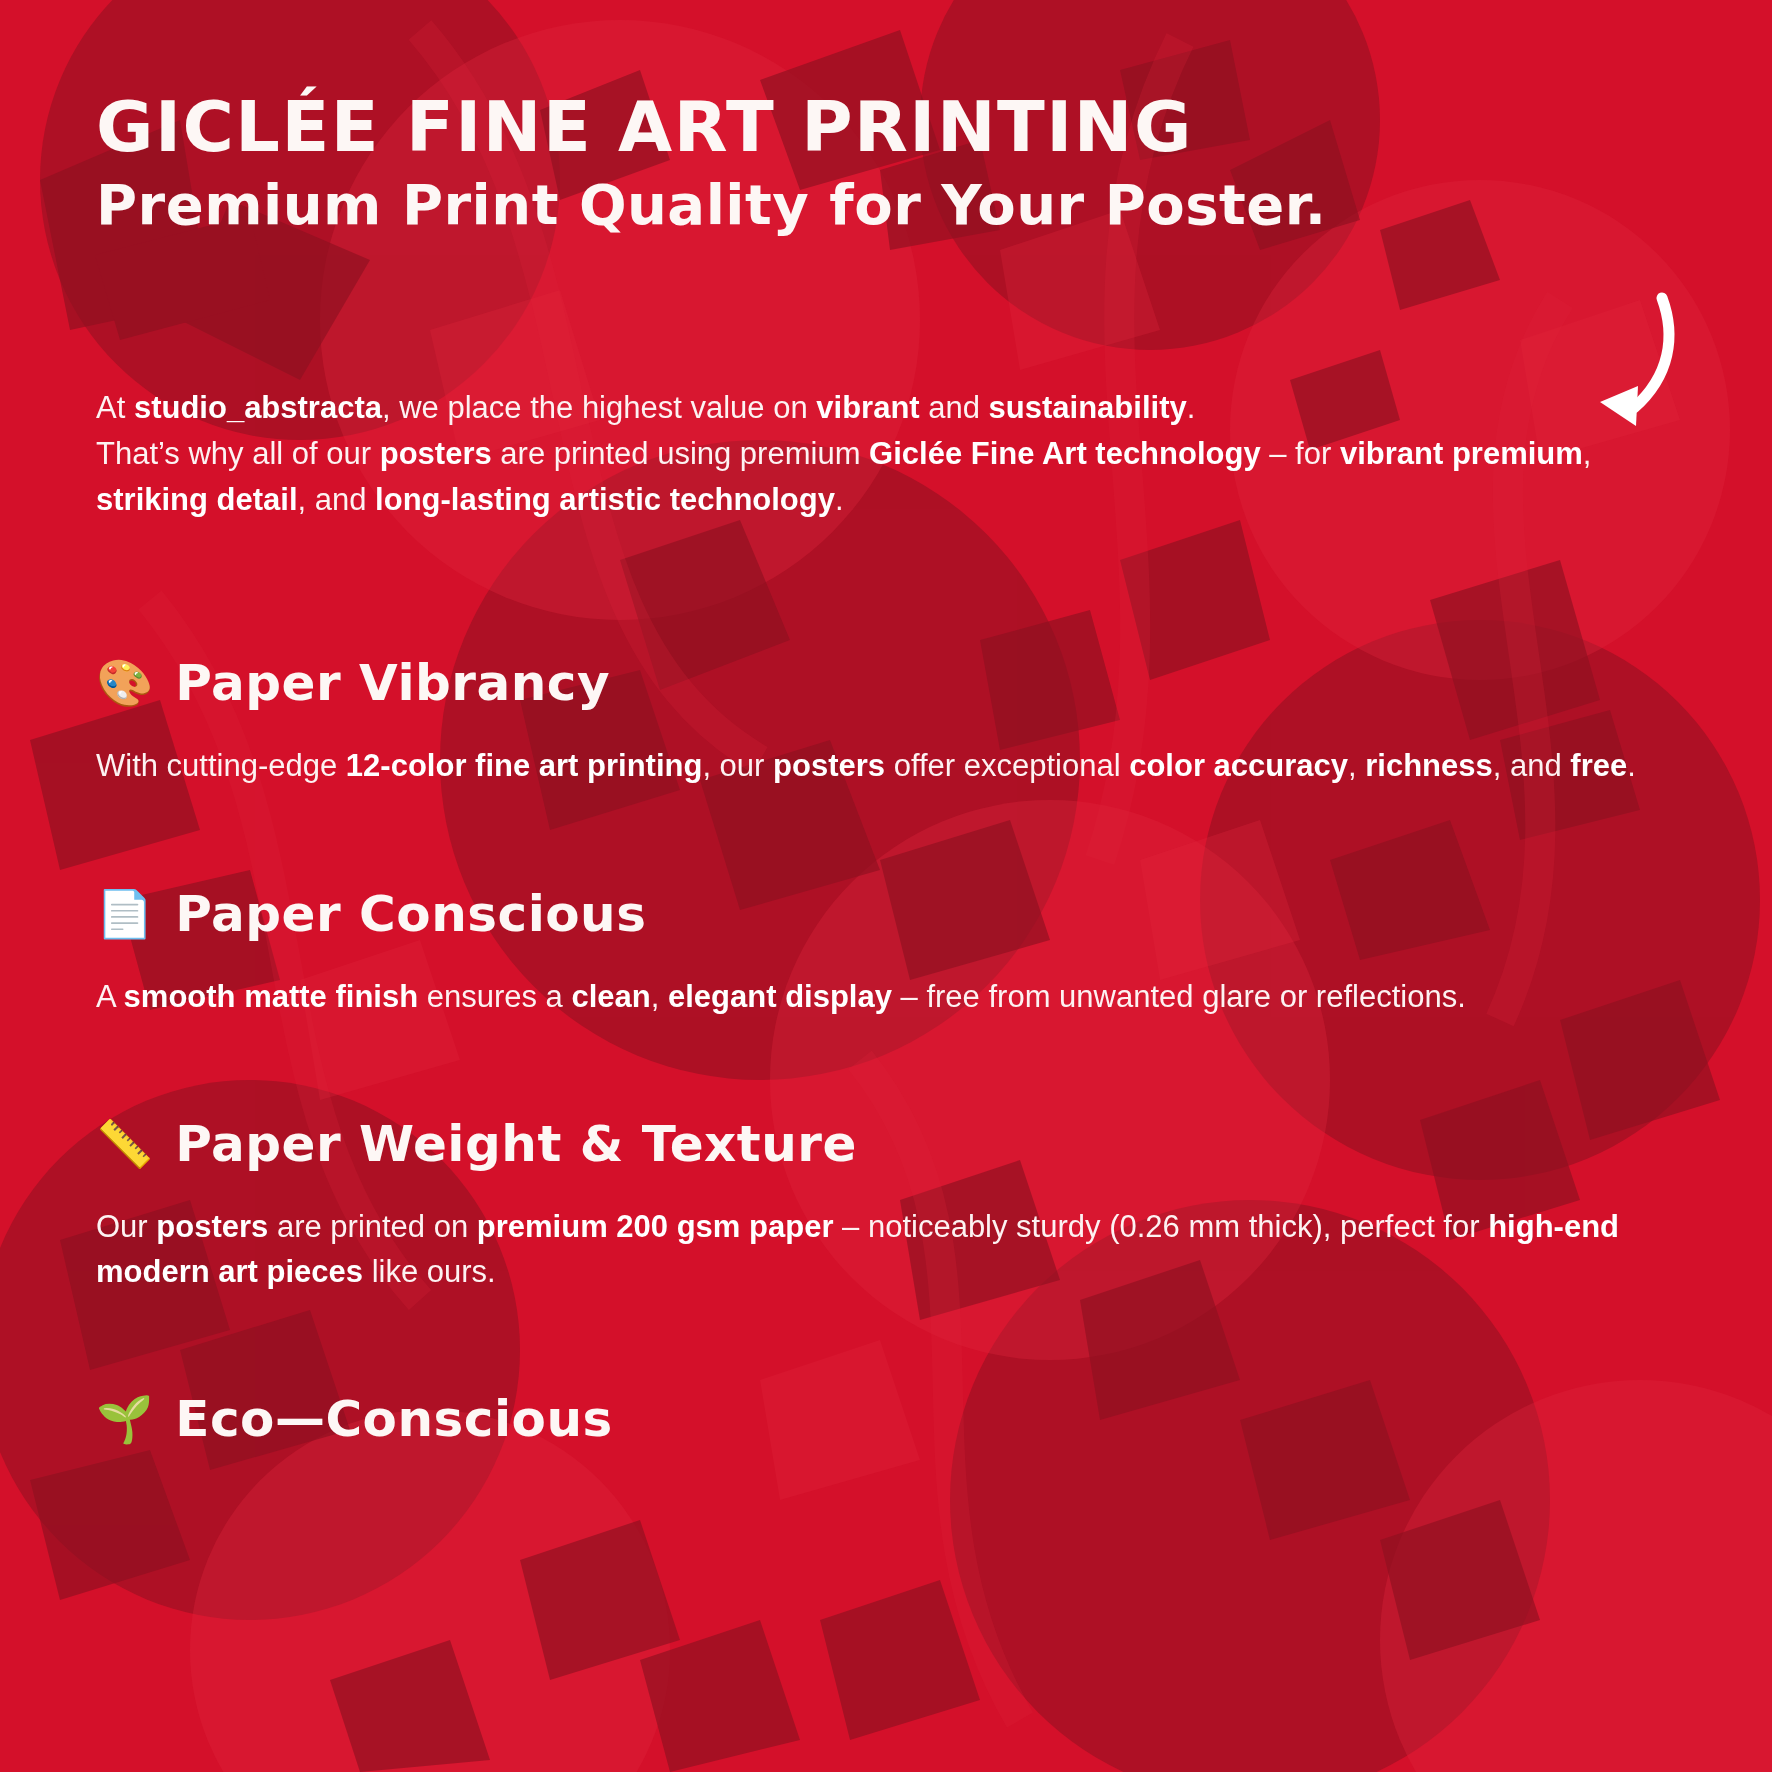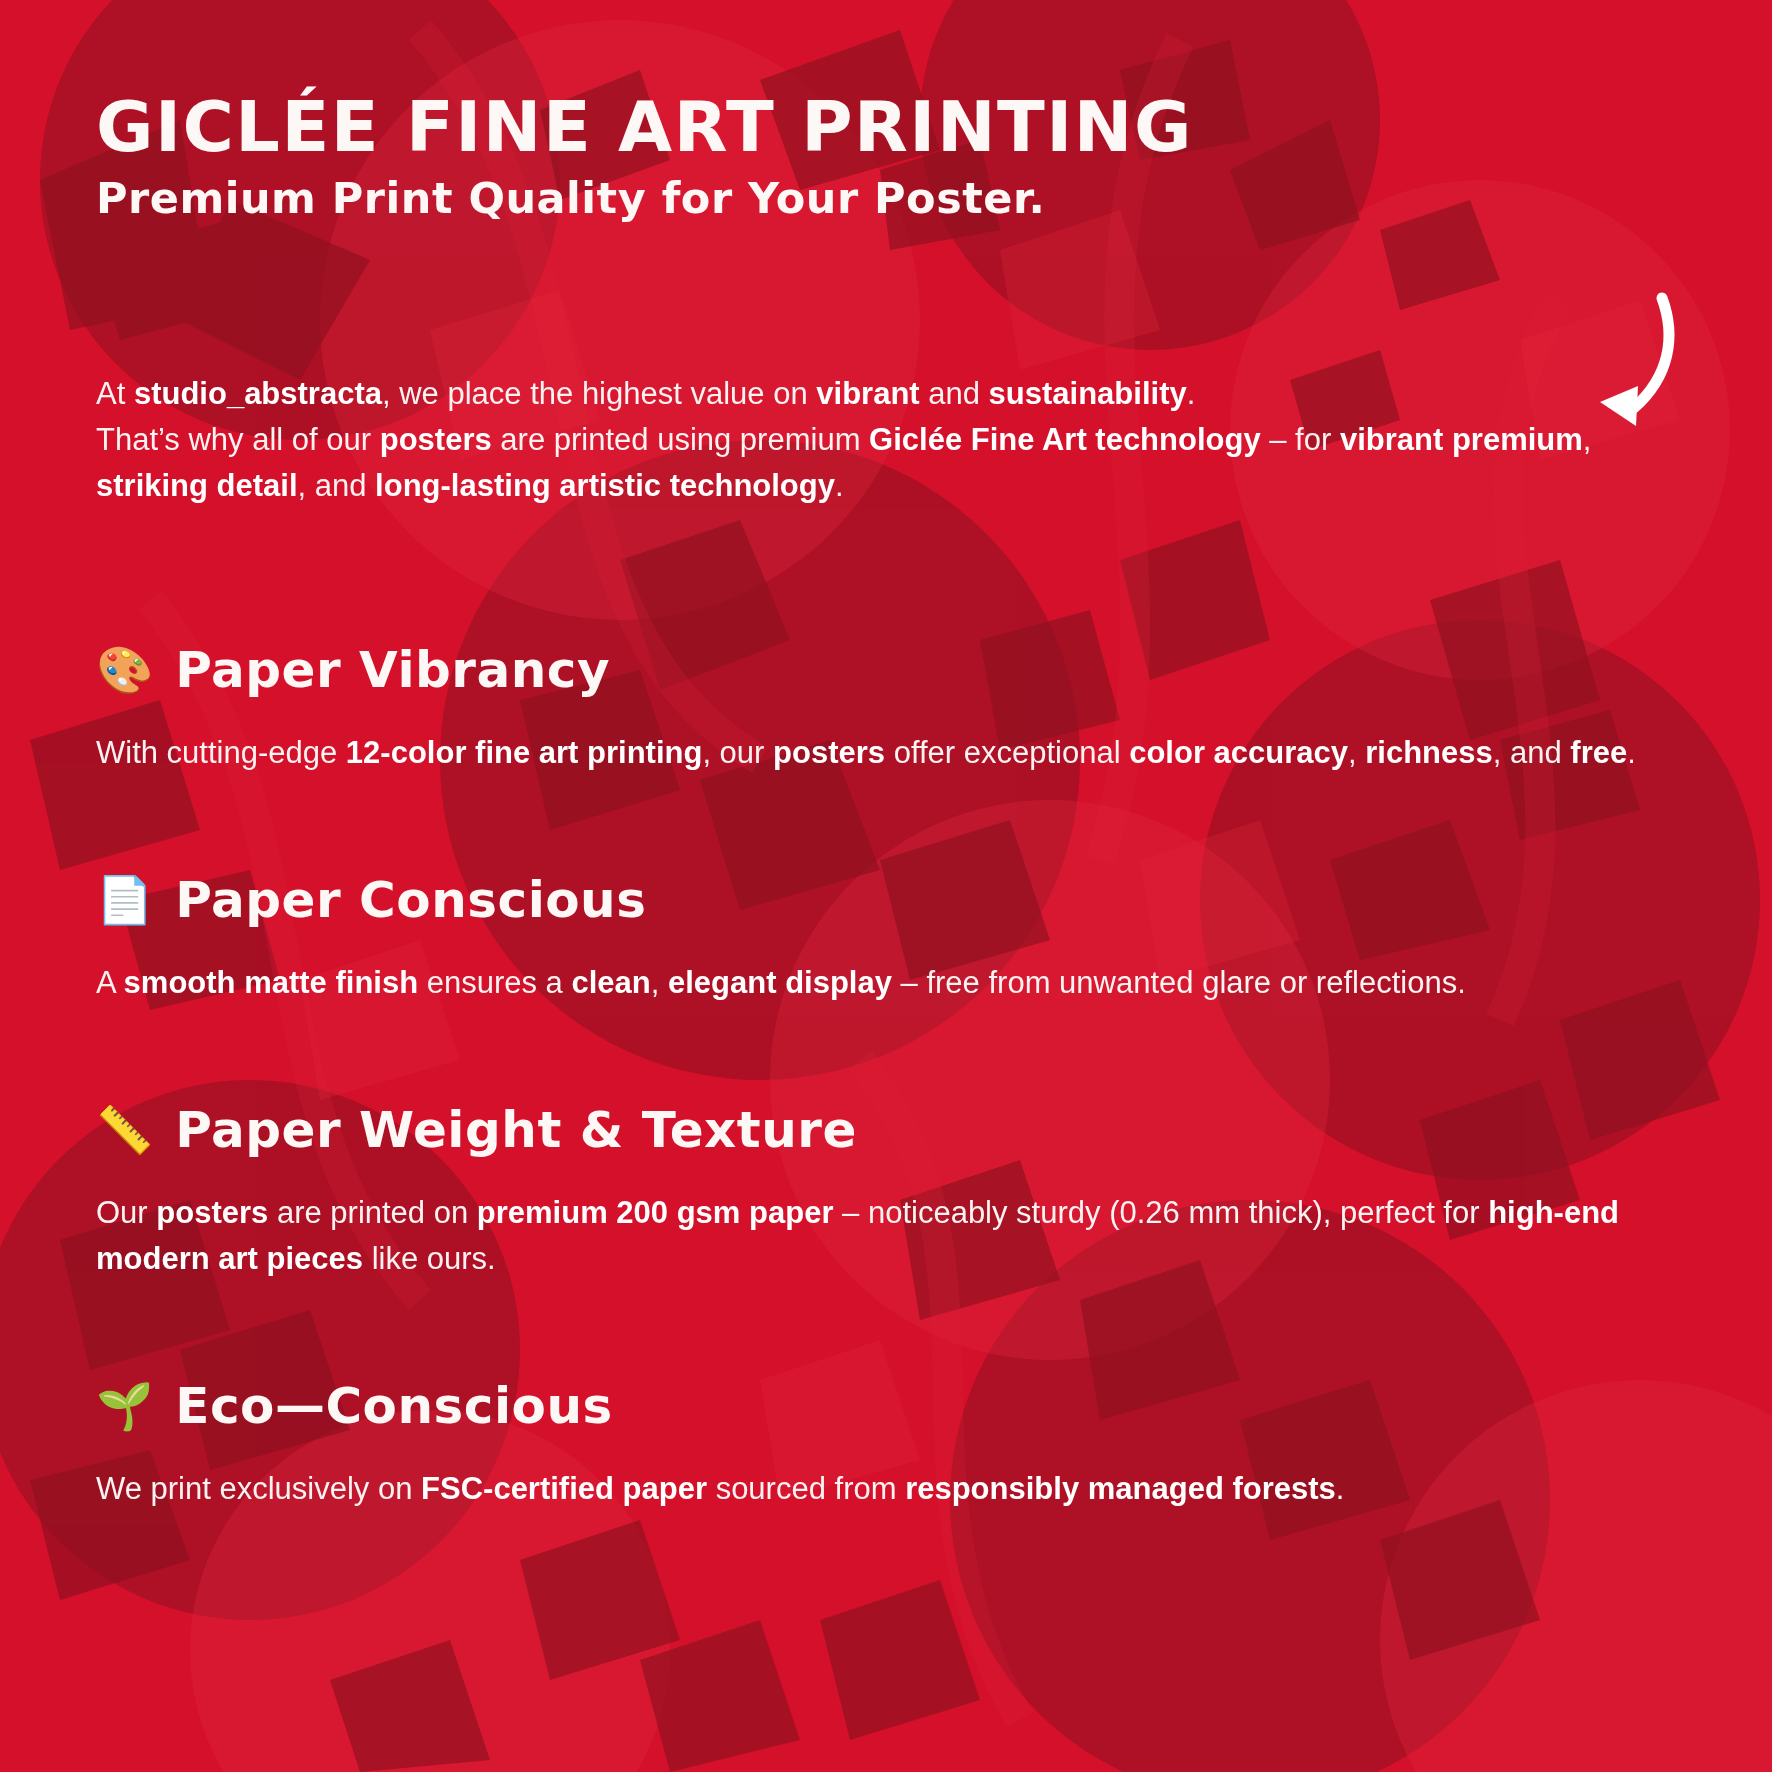--- a/index.html
+++ b/index.html
@@ -46,21 +46,21 @@
     margin: 0;
     font-size: 70px;
     line-height: 1.0;
     font-weight: 800;
     letter-spacing: 1.5px;
     color: #fdf7f5;
     font-family: "DejaVu Sans", sans-serif;
   }
   h2.subtitle {
     margin: 14px 0 0 0;
-    font-size: 43px;
+    font-size: 56px;
     line-height: 1.05;
     font-weight: 700;
     letter-spacing: 0.5px;
     color: #fdf7f5;
     font-family: "DejaVu Sans", sans-serif;
   }
   .arrow {
     position: absolute;
     right: 90px;
     top: 290px;
@@ -229,17 +229,16 @@
         <span class="sec-title">Paper Weight &amp; Texture</span>
       </div>
       <p class="sec-body">Our <b>posters</b> are printed on <b>premium 200 gsm paper</b> – noticeably sturdy (0.26 mm thick), perfect for <b>high-end modern art pieces</b> like ours.</p>
     </div>
 
     <div class="section" id="sec-3">
       <div class="sec-head">
         <span class="sec-emoji">🌱</span>
         <span class="sec-title">Eco—Conscious</span>
       </div>
-      <p class="sec-body">We print exclusively on <b>FSC-certified paper</b> sourced from <b>responsibly managed forests</b>.</p>
     </div>
 
   </div>
 </div>
 
 </body></html>

